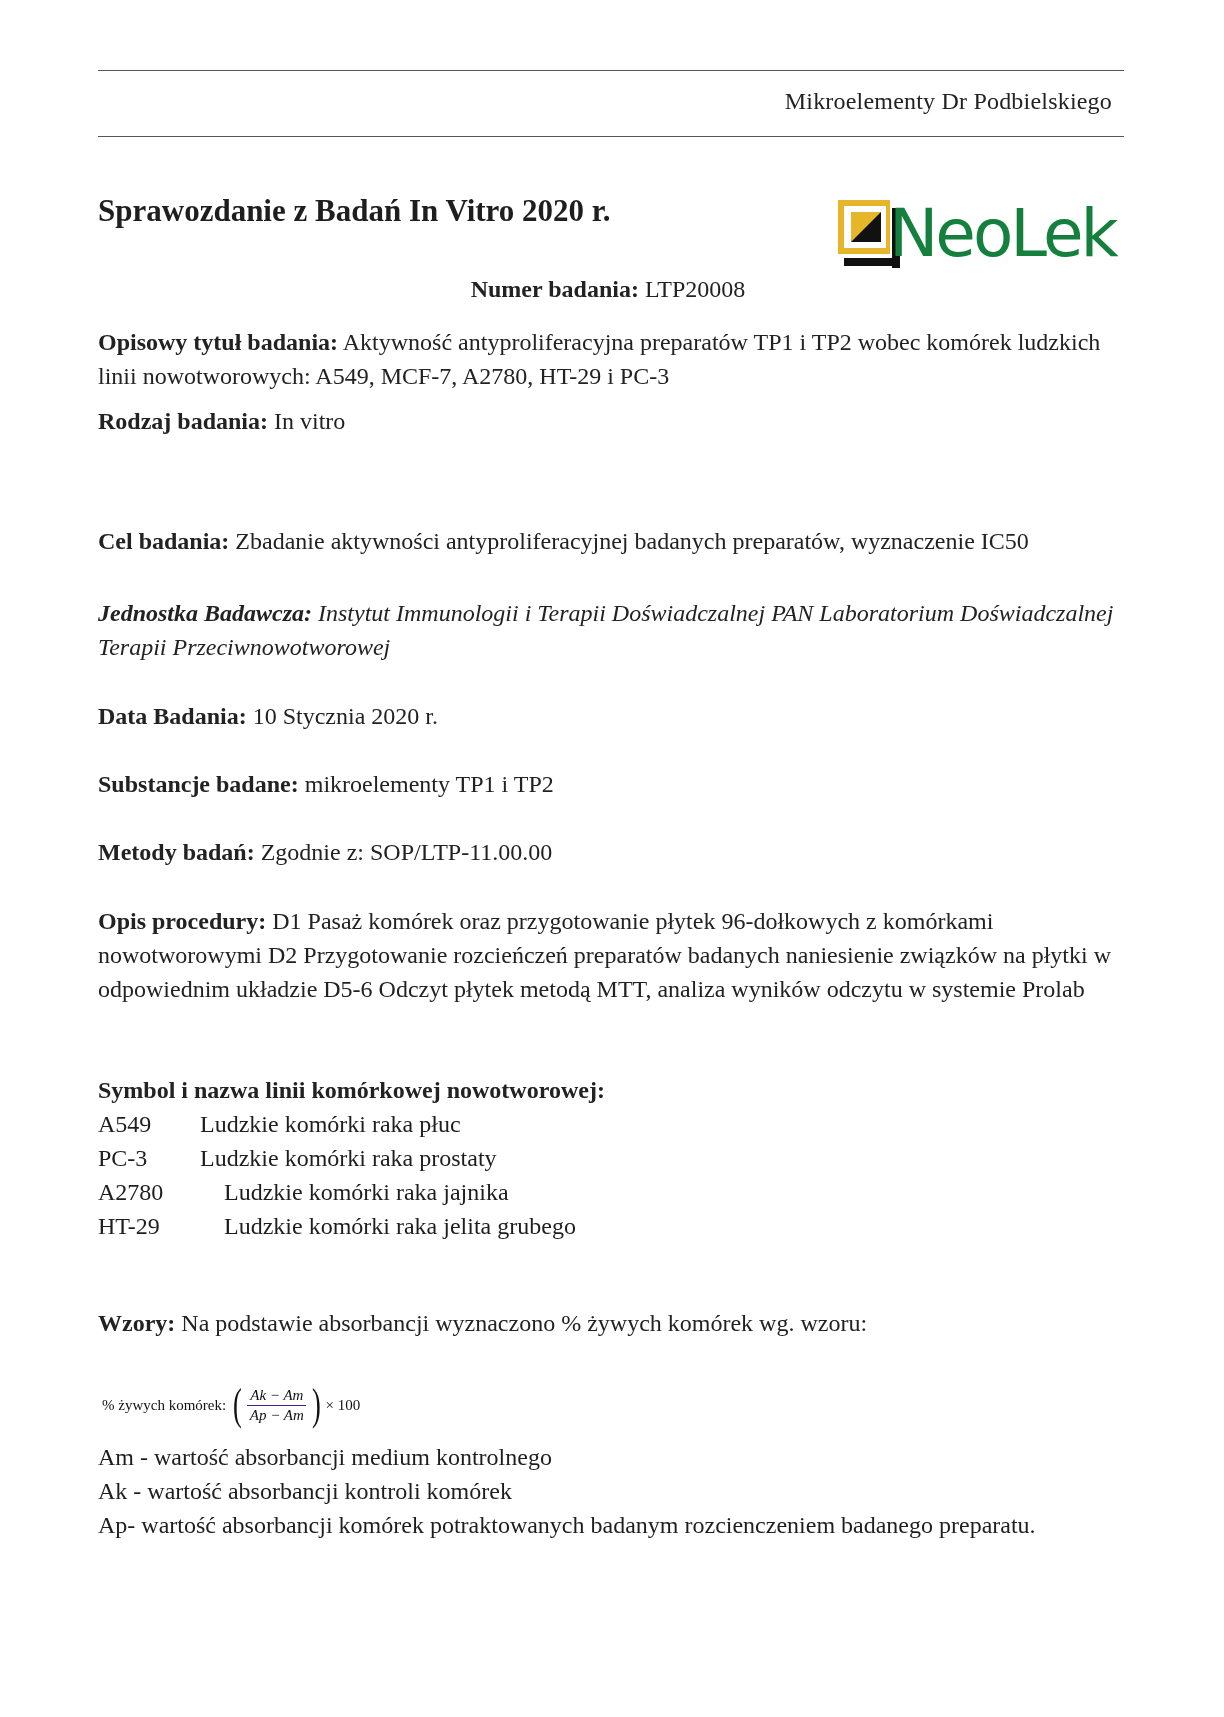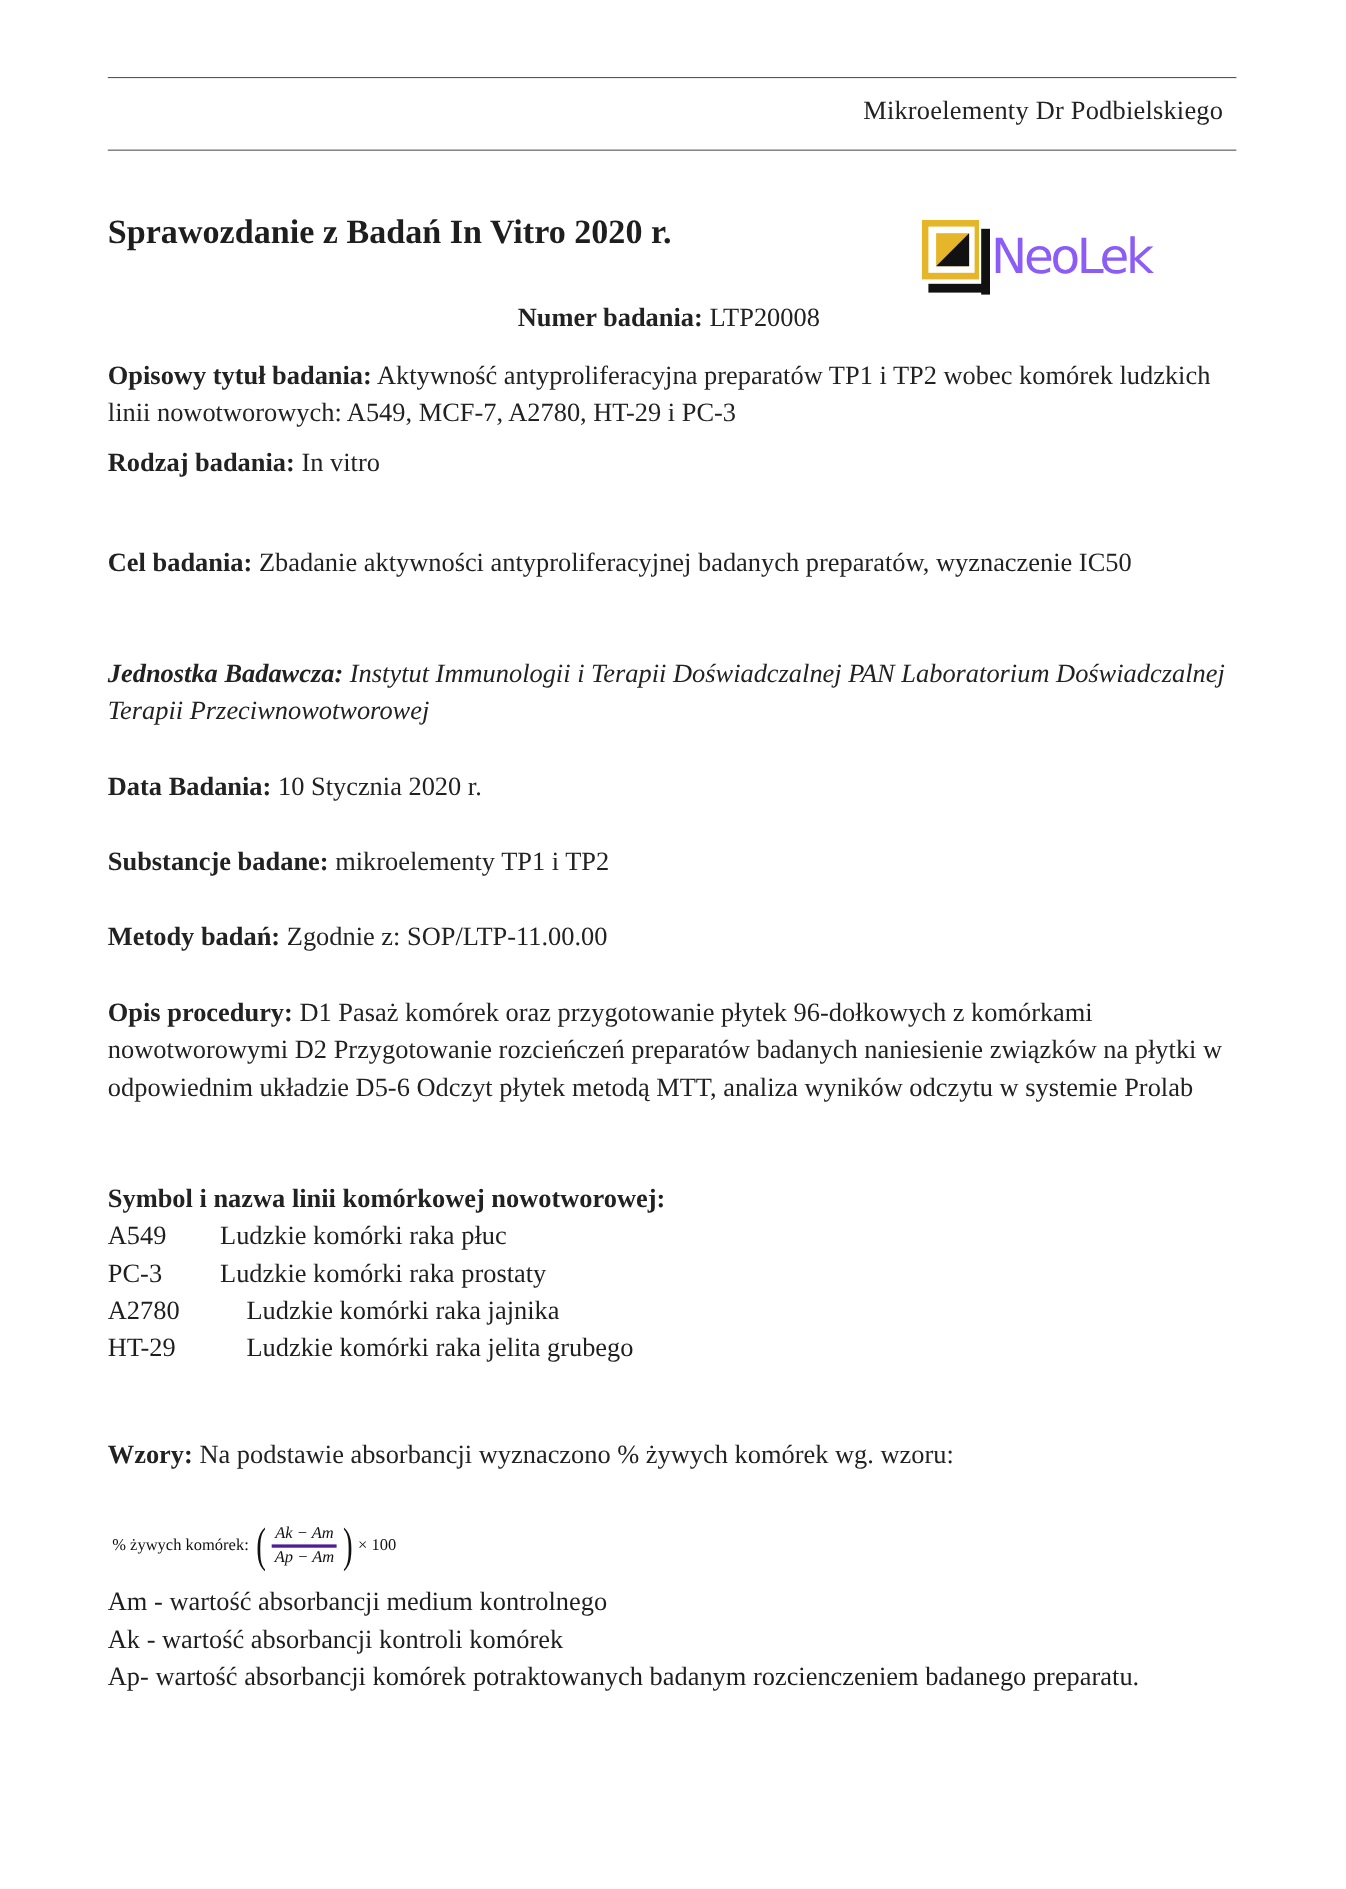--- a/index.html
+++ b/index.html
@@ -47,27 +47,27 @@
   }
   .logo-mark {
     position: absolute;
     left: 0;
     top: 0;
     width: 64px;
     height: 68px;
   }
   .logo-text {
     position: absolute;
-    left: 63px;
+    left: 51px;
     top: -6px;
     font-family: "DejaVu Sans", "Liberation Sans", sans-serif;
-    font-size: 44px;
+    font-size: 66px;
     font-weight: normal;
     letter-spacing: -3px;
-    color: #8b5cf6;
+    color: #15803d;
     line-height: 80px;
   }
   .field {
     position: absolute;
     left: 98px;
     width: 1020px;
     font-size: 24px;
     line-height: 34px;
     color: #222;
   }
@@ -110,21 +110,21 @@
   }
   .frac {
     display: inline-flex;
     flex-direction: column;
     align-items: center;
     font-style: italic;
     font-size: 15px;
     margin: 0 2px;
   }
   .frac .num {
-    border-bottom: 3px solid #4c1d95;
+    border-bottom: 1px solid #4c1d95;
     padding: 0 3px 1px;
   }
   .frac .den {
     padding: 1px 3px 0;
   }
   .legend {
     position: absolute;
     left: 98px;
     top: 1440px;
     font-size: 24px;
@@ -162,21 +162,21 @@
 </div>
 
 <div class="field" style="top:325px;">
   <span class="label">Opisowy tytuł badania:</span><span> Aktywność antyproliferacyjna preparatów TP1 i TP2 wobec komórek ludzkich linii nowotworowych: A549, MCF-7, A2780, HT-29 i PC-3</span>
 </div>
 
 <div class="field" style="top:404px;">
   <span class="label">Rodzaj badania:</span><span> In vitro</span>
 </div>
 
-<div class="field" style="top:495px;">
+<div class="field" style="top:524px;">
   <span class="label">Cel badania:</span><span> Zbadanie aktywności antyproliferacyjnej badanych preparatów, wyznaczenie IC50</span>
 </div>
 
 <div class="field" style="top:596px;font-style:italic;">
   <span class="label">Jednostka Badawcza:</span><span> Instytut Immunologii i Terapii Doświadczalnej PAN Laboratorium Doświadczalnej Terapii Przeciwnowotworowej</span>
 </div>
 
 <div class="field" style="top:699px;">
   <span class="label">Data Badania:</span><span> 10 Stycznia 2020 r.</span>
 </div>

